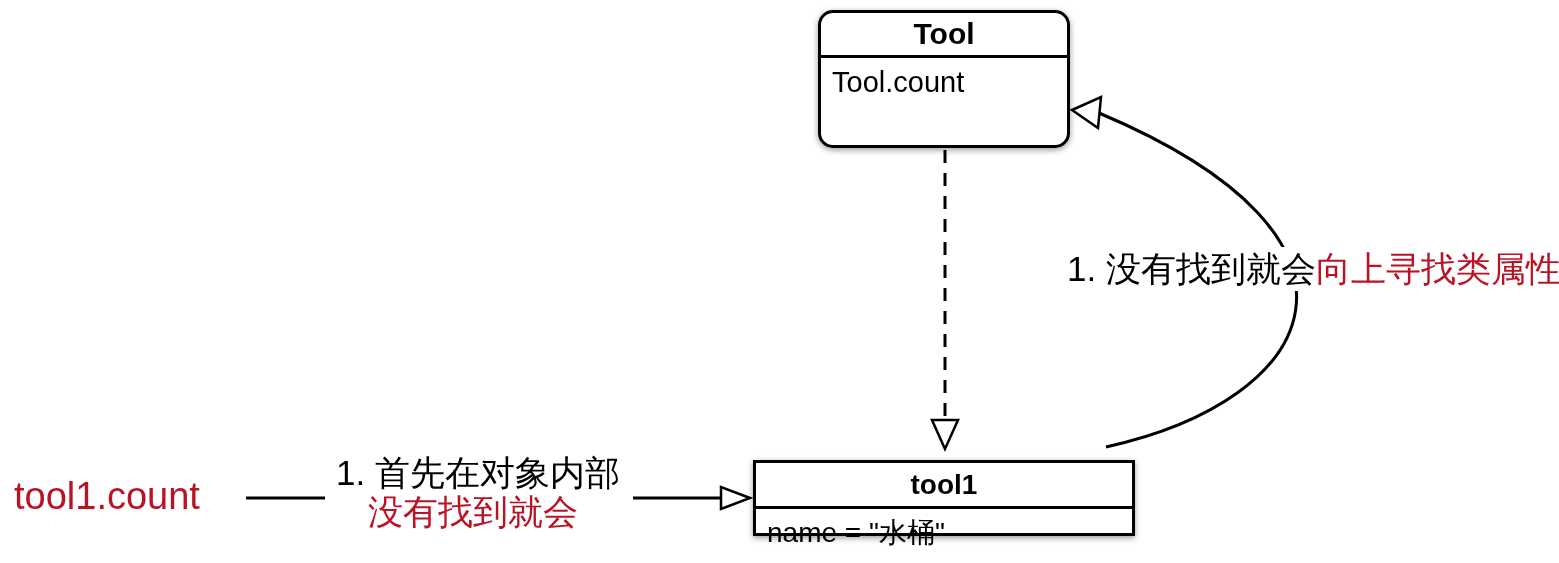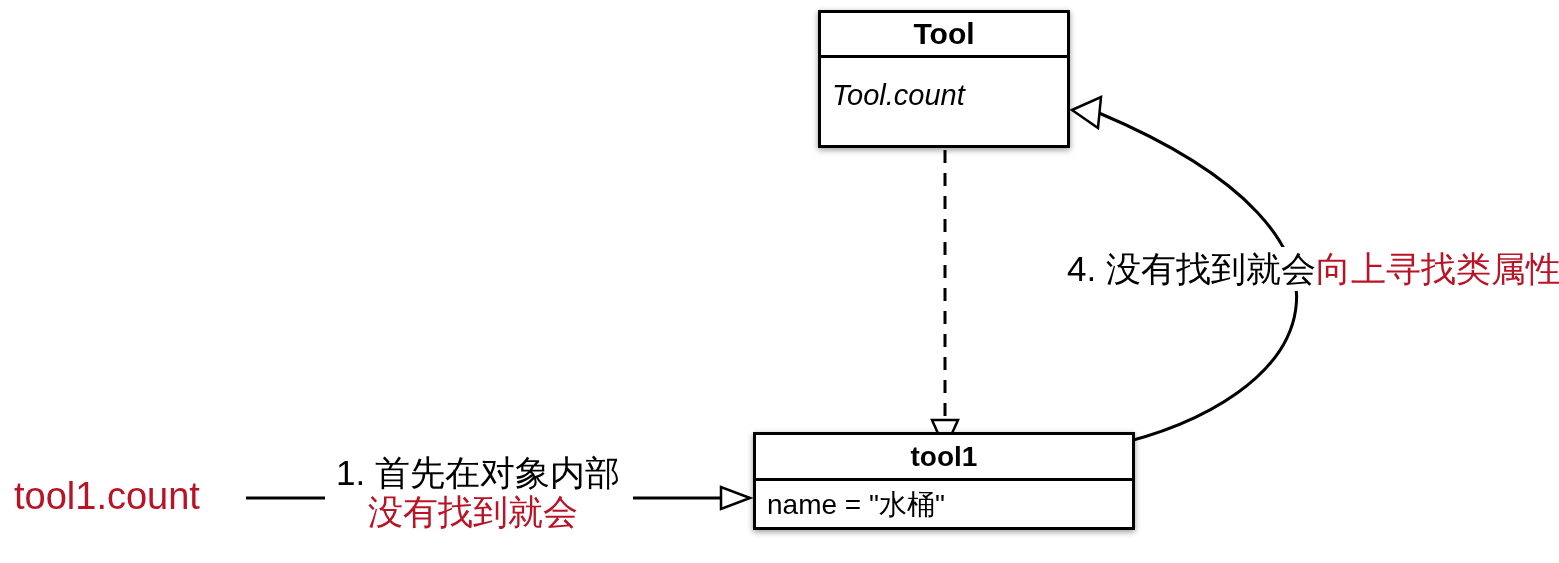--- a/index.html
+++ b/index.html
@@ -9,25 +9,25 @@
   }
   .connectors{position:absolute;left:0;top:0;width:1559px;height:563px;}
   .uml-box{
     position:absolute;background:#fff;border:3px solid #000;box-sizing:border-box;
     box-shadow:0 2px 6px rgba(0,0,0,0.40);
   }
   .uml-box .box-title{
     border-bottom:3px solid #000;text-align:center;font-weight:bold;
   }
   .uml-box .box-row{padding-left:11px;}
-  .class-box{left:818px;top:10px;width:252px;height:138px;}
+  .class-box{left:818px;top:10px;width:252px;height:138px;border-radius:15px;}
   .class-box .box-title{height:42px;line-height:42px;font-size:30px;}
   .class-box .box-row{height:44px;line-height:46px;font-size:29px;}
-  .class-box .box-body{padding-top:14px;font-style:italic;}
-  .instance-box{left:753px;top:432px;width:382px;height:98px;}
+  .class-box .box-body{padding-top:1px;}
+  .instance-box{left:753px;top:460px;width:382px;height:76px;}
   .instance-box .box-title{height:43px;line-height:43px;font-size:28px;}
   .instance-box .box-row{height:46px;line-height:48px;font-size:28px;}
   .red{color:#ba1325;}
   .lookup-label{
     position:absolute;left:14px;top:474px;font-size:38px;line-height:44px;text-align:right;
   }
   .step1{position:absolute;left:336px;top:453px;font-size:35px;line-height:39px;}
   .step1 .line2{margin-left:32px;}
   .step2{
     position:absolute;left:1064px;top:247px;font-size:35px;line-height:44px;
@@ -47,21 +47,21 @@
     <line x1="246" y1="498" x2="325" y2="498" stroke="#000" stroke-width="3"></line>
 
     <line x1="633" y1="498" x2="722" y2="498" stroke="#000" stroke-width="3"></line>
     <polygon points="750,498 721,487 721,509" fill="#fff" stroke="#000" stroke-width="2.5"></polygon>
 
     <path d="M 1106 447 C 1320 400, 1400 240, 1099 113" fill="none" stroke="#000" stroke-width="3"></path>
     <polygon points="1072,110 1101,97 1098,128" fill="#fff" stroke="#000" stroke-width="2.5"></polygon>
   </svg>
 
   <div class="step2">
-    <span>4. 没有找到就会</span><span class="red">向上寻找类属性</span>
+    <span>1. 没有找到就会</span><span class="red">向上寻找类属性</span>
   </div>
 
   <div class="uml-box class-box">
     <div class="box-title">Tool</div>
     <div class="box-body">
       <div class="box-row">Tool.count</div>
     </div>
   </div>
 
   <div class="uml-box instance-box">

